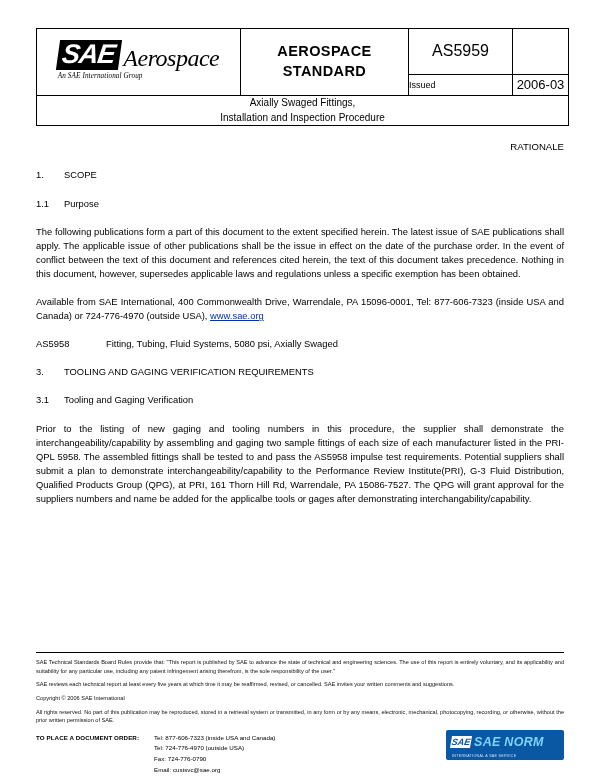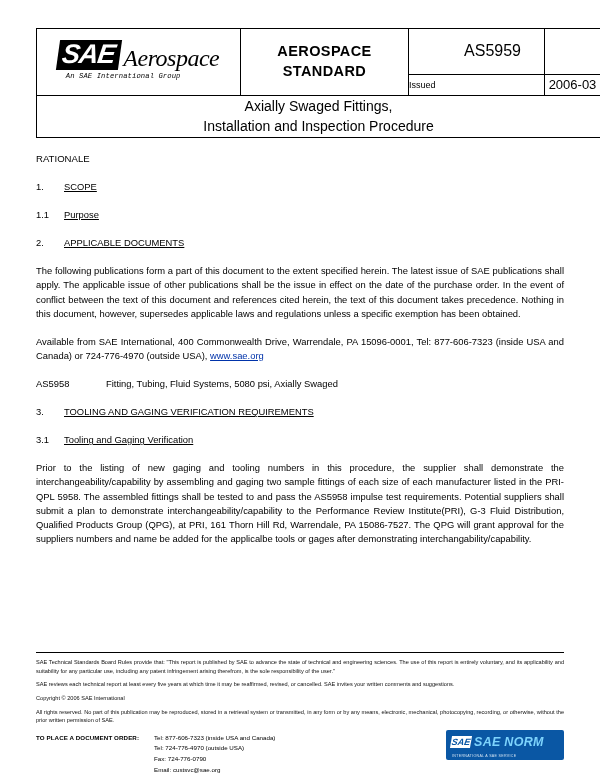--- a/index.html
+++ b/index.html
@@ -46,21 +46,20 @@
     text-align: center;
     padding: 4px 0 6px 0;
   }
   .hdr .title-cell {
     width: 167px;
     text-align: center;
   }
   .hdr .num-cell {
     width: 103px;
     text-align: center;
-    padding-left: 32px;
   }
   .hdr .blank-cell {
     width: 55px;
   }
   .doc-title {
     font-size: 14.5px;
     font-weight: bold;
     letter-spacing: 0.4px;
     line-height: 1.35;
   }
@@ -71,21 +70,21 @@
   }
   .issued-date {
     font-size: 13px;
     text-align: center;
   }
   .hdr .issued-row td {
     height: 17px;
   }
   .subject-cell {
     text-align: center;
-    font-size: 14px;
+    font-size: 10px;
     line-height: 1.45;
     padding: 9px 4px 10px 4px;
   }
 
   
   .logo-wrap {
     display: inline-block;
     text-align: left;
     line-height: 1;
   }
@@ -106,46 +105,45 @@
     display: inline-block;
   }
   .aero-word {
     font-family: "Liberation Serif", serif;
     font-size: 24px;
     font-style: italic;
     margin-left: 4px;
     letter-spacing: -0.5px;
   }
   .logo-sub {
-    font-family: Liberation Mono, monospace;
+    font-family: Liberation Serif, serif;
     font-size: 7.2px;
     font-style: italic;
     margin-top: 3px;
-    margin-left: 8px;
+    margin-left: 0;
     letter-spacing: 0.1px;
   }
 
   
   .body-area {
     margin-top: 14px;
     font-size: 9.4px;
     line-height: 1.5;
     text-align: justify;
   }
   .rationale-head {
-    text-align: left;
+    text-align: right;
     font-size: 9.6px;
     margin: 10px 0 14px 0;
   }
   p.para {
     margin: 0 0 14px 0;
   }
   .sec-head {
     margin: 0 0 14px 0;
-    text-decoration: underline;
   }
   .num {
     display: inline-block;
     width: 28px;
   }
   .link {
     color: #0033aa;
     text-decoration: underline;
   }
   .ref-row {
@@ -284,23 +282,20 @@
 
       <div class="sec-head">
         <span class="num">1.</span><span>SCOPE</span>
       </div>
 
       <div class="sec-head">
         <span class="num">1.1</span><span>Purpose</span>
       </div>
 
 
-      <div class="sec-head">
-        <span class="num">2.</span><span>APPLICABLE DOCUMENTS</span>
-      </div>
 
       <p class="para">The following publications form a part of this document to the extent specified herein. The latest issue of SAE publications shall apply. The applicable issue of other publications shall be the issue in effect on the date of the purchase order. In the event of conflict between the text of this document and references cited herein, the text of this document takes precedence. Nothing in this document, however, supersedes applicable laws and regulations unless a specific exemption has been obtained.</p>
 
 
       <p class="para"><span>Available from SAE International, 400 Commonwealth Drive, Warrendale, PA 15096-0001, Tel: 877-606-7323 (inside USA and Canada) or 724-776-4970 (outside USA), </span><a class="link" href="#">www.sae.org</a></p>
 
       <div class="ref-row">
         <span class="ref-code">AS5958</span><span>Fitting, Tubing, Fluid Systems, 5080 psi, Axially Swaged</span>
       </div>
 

